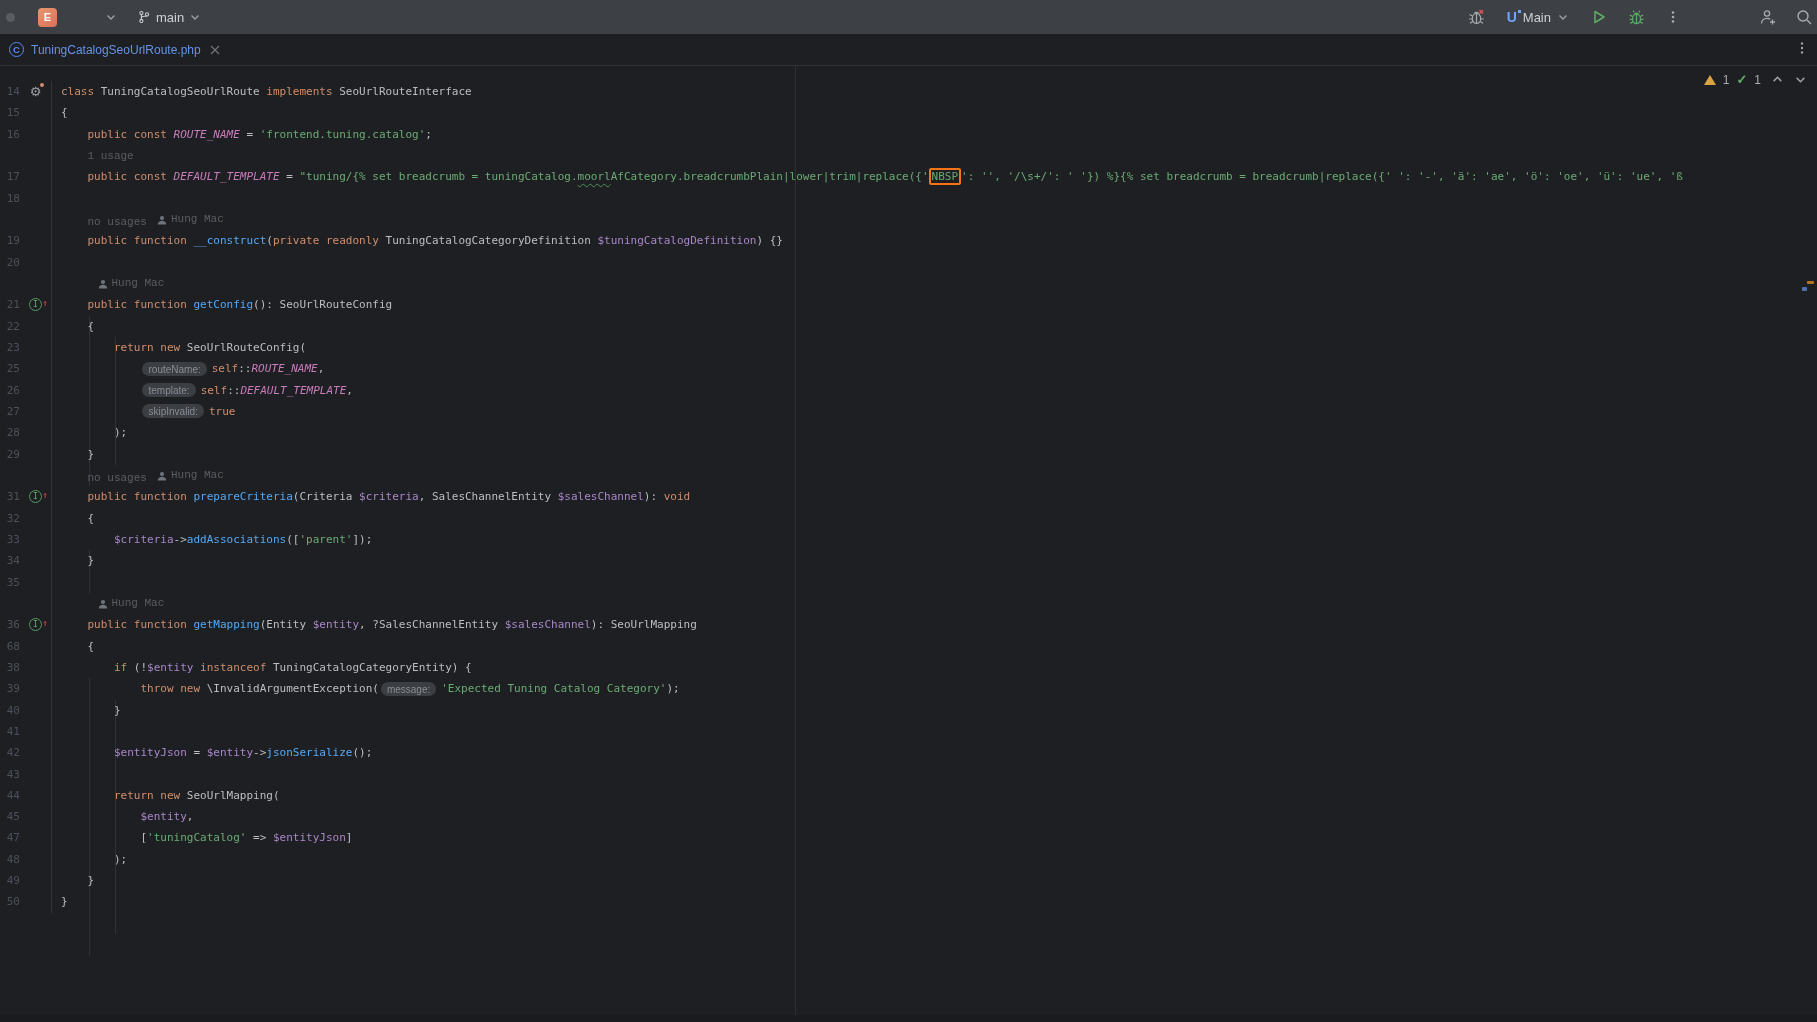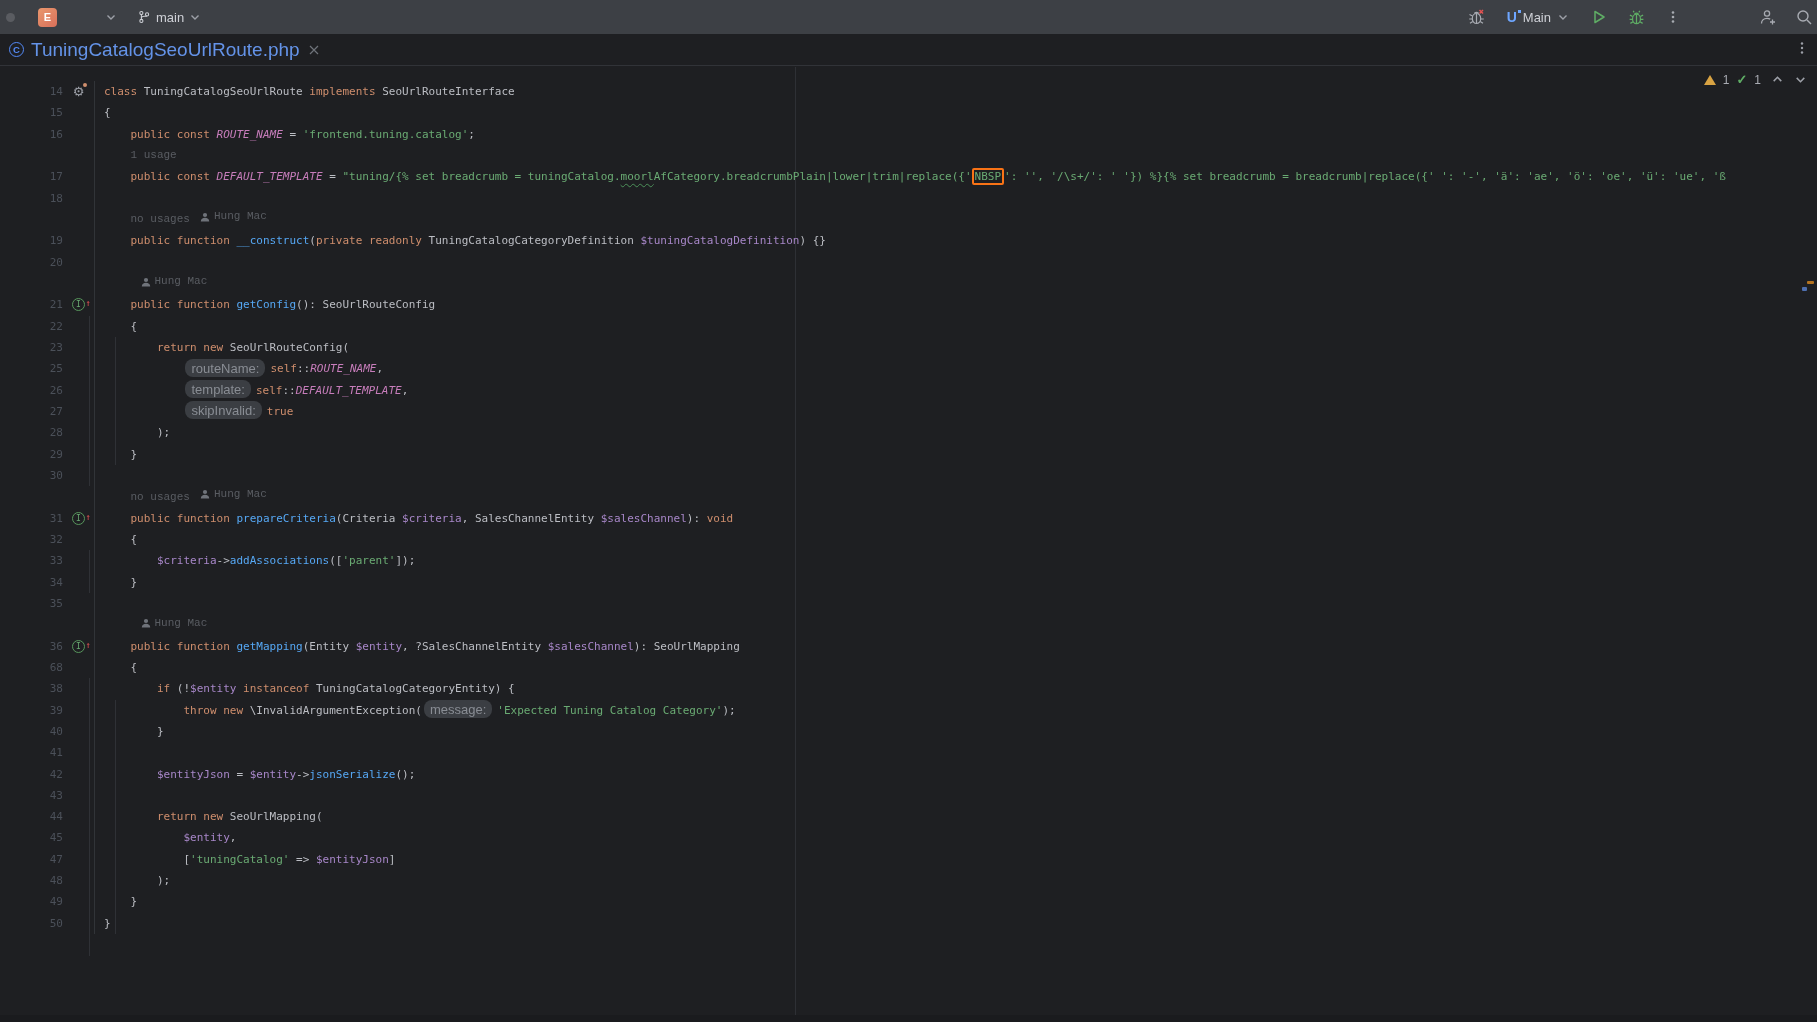--- a/index.html
+++ b/index.html
@@ -25,43 +25,43 @@
   .uicon { position:relative; color:#6EA6FF; font-weight:800; font-size:14px; line-height:14px; }
   .uicon::after { content:""; position:absolute; right:-4px; top:0; width:3px; height:3px; background:#6EA6FF; }
   .spacer-wide { width:42px; }
 
   
   .tabbar { position:absolute; top:34px; left:0; right:0; height:32px; background:#1E1F22;
             border-bottom:1px solid #313338; display:flex; align-items:center; }
   .tab { display:flex; align-items:center; gap:7px; padding:0 10px 0 9px; height:100%; }
   .cls-icon { width:15px; height:15px; border-radius:50%; border:1.5px solid #548AF7; color:#548AF7;
               font-size:9.5px; font-weight:bold; display:flex; align-items:center; justify-content:center; }
-  .tab-name { color:#6493E8; font-size:19px; }
+  .tab-name { color:#6493E8; font-size:12px; }
   .tab-close { color:#6F737A; width:14px; height:14px; display:flex; align-items:center; justify-content:center; }
   .tab-kebab { position:absolute; right:4px; top:7px; color:#9DA0A8; width:18px; height:18px; }
 
   
   .editor { position:absolute; top:67px; left:0; right:0; bottom:0; background:#1E1F22; }
   .margin-guide { position:absolute; left:795px; top:0; bottom:0; width:1px; background:#2E3035; }
   #code { position:absolute; top:14px; left:0; right:0;
           font-family:"DejaVu Sans Mono", monospace; font-size:11px; }
-  .row { display:flex; height:21.33px; line-height:21.33px; align-items:flex-end;padding-left:43px; }
+  .row { display:flex; height:21.33px; line-height:21.33px; align-items:flex-start; }
   .ln { width:20px; text-align:right; color:#4B5059; flex:none; font-size:11px; }
   .gslot { width:32px; flex:none; display:flex; align-items:center; justify-content:center;
            border-right:1px solid #313438; align-self:stretch; }
   .codetxt { white-space:pre; padding-left:9px; flex:1; color:#BCBEC4; overflow:hidden; }
   .s-kw { color:#CF8E6D; }
   .s-pl { color:#BCBEC4; }
   .s-cn { color:#C77DBB; font-style:italic; }
   .s-vr { color:#A887C9; }
   .s-st { color:#6AAB73; }
   .s-fn { color:#56A8F5; }
   .s-ty { color:#6AAB73; text-decoration:underline wavy #4C9159 1px; text-underline-offset:3px; }
   .s-nb { color:#6AAB73; border:2px solid #f97316; padding:0 1px; border-radius:2px; }
-  .s-hi { font-family:"Liberation Sans", sans-serif; font-size:13px; color:#898D94; background:#3B3E43;
+  .s-hi { font-family:"Liberation Sans", sans-serif; font-size:10px; color:#898D94; background:#3B3E43;
           border-radius:8px; padding:1.5px 6px; margin:0 5px 0 2px; }
   .s-us, .s-au { font-family:Liberation Mono, monospace; font-size:11px; color:#5A5D63; }
   .s-au { display:inline-flex; align-items:center; gap:4px; margin-left:10px; }
   .s-au svg { flex:none; }
   .g-gear { color:#9DA0A8; font-size:13px; line-height:13px; position:relative; font-family:"DejaVu Sans",sans-serif; }
   .g-gear::after { content:""; position:absolute; right:-3px; top:-2px; width:4px; height:4px;
                    border-radius:50%; background:#CF8E6D; }
   .g-impl { position:relative; width:13px; height:13px; border:1px solid #57965C; border-radius:50%;
             color:#6AAB73; font-size:8px; font-family:"DejaVu Sans Mono",monospace;
             display:flex; align-items:center; justify-content:center; }
@@ -279,25 +279,20 @@
           <span class="ln">28</span>
           <span class="gslot"></span>
           <span class="codetxt"><span class="s-pl">        );</span></span>
         </div>
         <div class="row">
           <span class="ln">29</span>
           <span class="gslot"></span>
           <span class="codetxt"><span class="s-pl">    }</span></span>
         </div>
         <div class="row">
-          <span class="ln">30</span>
-          <span class="gslot"></span>
-          <span class="codetxt"></span>
-        </div>
-        <div class="row">
           <span class="ln"></span>
           <span class="gslot"></span>
           <span class="codetxt" style="padding-left: 35.52px;"><span class="s-us">no usages</span><span class="s-au"><svg width="10" height="10" viewBox="0 0 10 10" fill="#6F737A">
                 <circle cx="5" cy="3" r="2.1"></circle>
                 <path d="M0.8 9.5 c0-2.4 1.9-3.7 4.2-3.7 s4.2 1.3 4.2 3.7 z"></path>
               </svg>Hung Mac</span></span>
         </div>
         <div class="row">
           <span class="ln">31</span>
           <span class="gslot">

